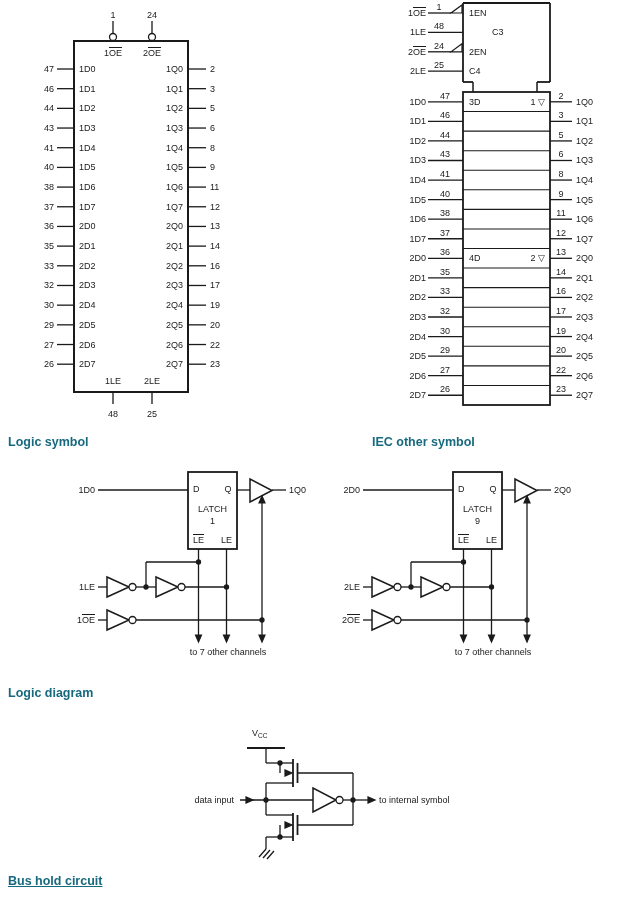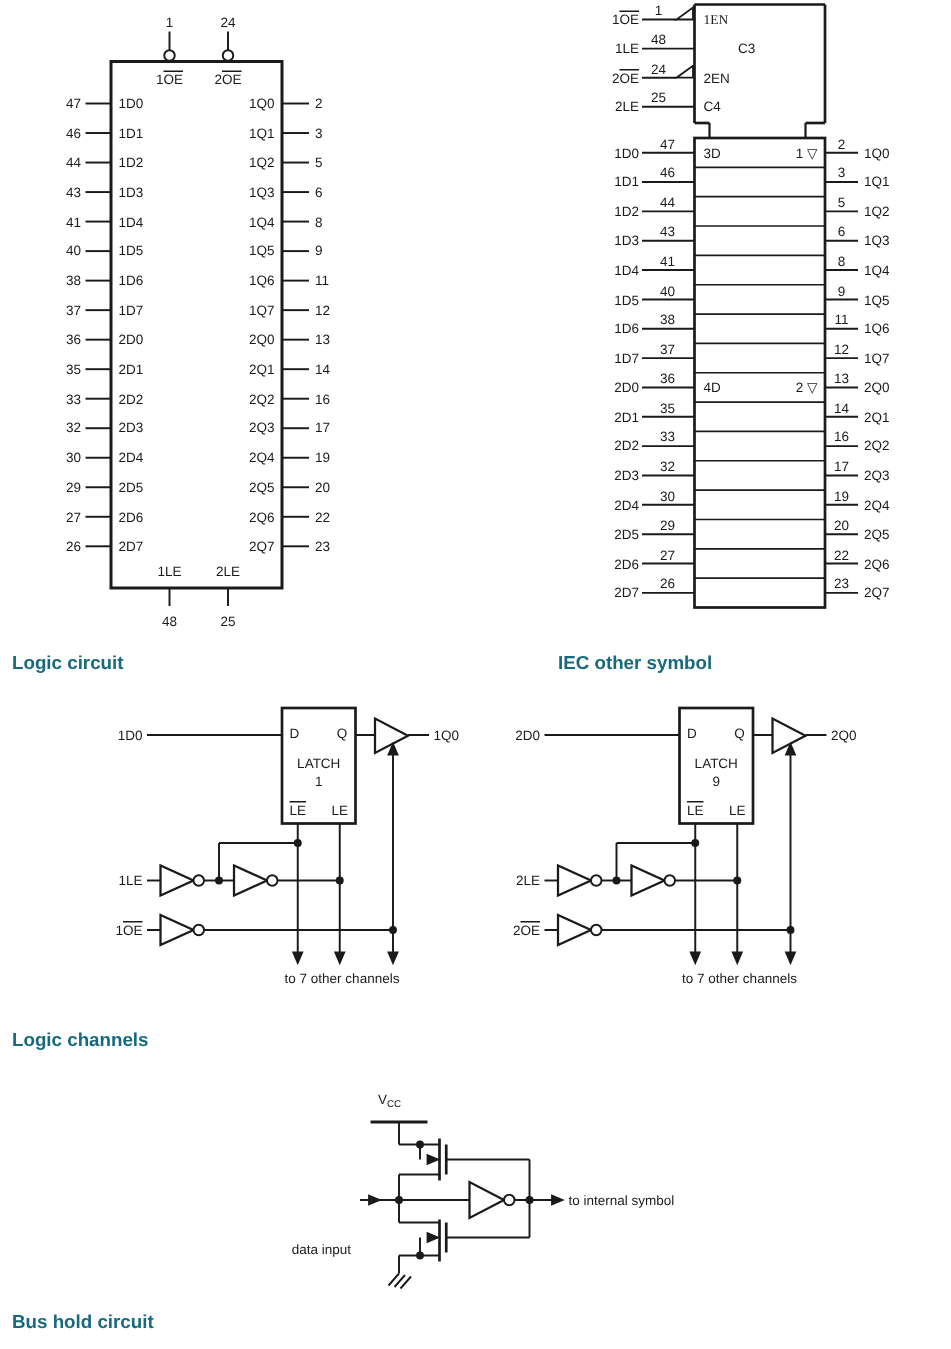--- a/index.html
+++ b/index.html
@@ -278,21 +278,21 @@
       <span class="lbl r" style="left: 54px; top: 339.52px;">27</span>
       <span class="lbl" style="left: 79px; top: 339.52px;">2D6</span>
       <span class="lbl r" style="left: 183px; top: 339.52px;">2Q6</span>
       <span class="lbl" style="left: 210px; top: 339.52px;">22</span>
       <span class="lbl r" style="left: 54px; top: 359.2px;">26</span>
       <span class="lbl" style="left: 79px; top: 359.2px;">2D7</span>
       <span class="lbl r" style="left: 183px; top: 359.2px;">2Q7</span>
       <span class="lbl" style="left: 210px; top: 359.2px;">23</span>
       <span class="lbl r" style="left: 426px; top: 8px;">1<span class="ov">OE</span></span>
       <span class="lbl c" style="left: 439px; top: 2px;">1</span>
-      <span class="lbl" style="left: 469px; top: 8px; font-family: Liberation Serif, serif;">1EN</span>
+      <span class="lbl" style="left: 469px; top: 8px;">1EN</span>
       <span class="lbl r" style="left: 426px; top: 27.4px;">1LE</span>
       <span class="lbl c" style="left: 439px; top: 21.4px;">48</span>
       <span class="lbl" style="left: 454px; top: 27.4px; margin-left: 38px;">C3</span>
       <span class="lbl r" style="left: 426px; top: 46.8px;">2<span class="ov">OE</span></span>
       <span class="lbl c" style="left: 439px; top: 40.8px;">24</span>
       <span class="lbl" style="left: 469px; top: 46.8px;">2EN</span>
       <span class="lbl r" style="left: 426px; top: 66.2px;">2LE</span>
       <span class="lbl c" style="left: 439px; top: 60.2px;">25</span>
       <span class="lbl" style="left: 469px; top: 66.2px;">C4</span>
       <span class="lbl r" style="left: 426px; top: 96.8px;">1D0</span>
@@ -379,21 +379,21 @@
       <span class="lbl c" style="left: 493px; top: 484px;">Q</span>
       <span class="lbl c" style="left: 477.5px; top: 504px;">LATCH</span>
       <span class="lbl c" style="left: 477.5px; top: 516px;">9</span>
       <span class="lbl c" style="left: 463.5px; top: 535px;"><span class="ov">LE</span></span>
       <span class="lbl c" style="left: 491.5px; top: 535px;">LE</span>
       <span class="lbl" style="left: 554px; top: 485px;">2Q0</span>
       <span class="lbl r" style="left: 360px; top: 582px;">2LE</span>
       <span class="lbl r" style="left: 360px; top: 615px;">2<span class="ov">OE</span></span>
       <span class="lbl c" style="left: 493px; top: 647px;">to 7 other channels</span>
       <span class="lbl" style="left: 252px; top: 728px;">V<span class="sub">CC</span></span>
-      <span class="lbl r" style="left: 234px; top: 828px;">data input</span>
+      <span class="lbl r" style="left: 234px; top: 795px;">data input</span>
       <span class="lbl" style="left: 379px; top: 795px;">to internal symbol</span>
     </div>
 
-  <span class="heading" style="left: 8px; top: 435px; color: rgb(23, 105, 126);">Logic circuit</span>
+  <span class="heading" style="left: 8px; top: 435px; color: rgb(23, 105, 126);">Logic symbol</span>
   <span class="heading" style="left: 372px; top: 435px; color: rgb(23, 105, 126);">IEC other symbol</span>
-  <span class="heading" style="left: 8px; top: 686px; color: rgb(23, 105, 126);">Logic channels</span>
-  <span class="heading" style="left: 8px; top: 874px; color: rgb(23, 105, 126);">Bus hold circuit</span>
+  <span class="heading" style="left: 8px; top: 686px; color: rgb(23, 105, 126);">Logic diagram</span>
+  <span class="heading" style="left: 8px; top: 874px; color: rgb(23, 105, 126); text-decoration: underline;">Bus hold circuit</span>
 </div>
 
 </body></html>

